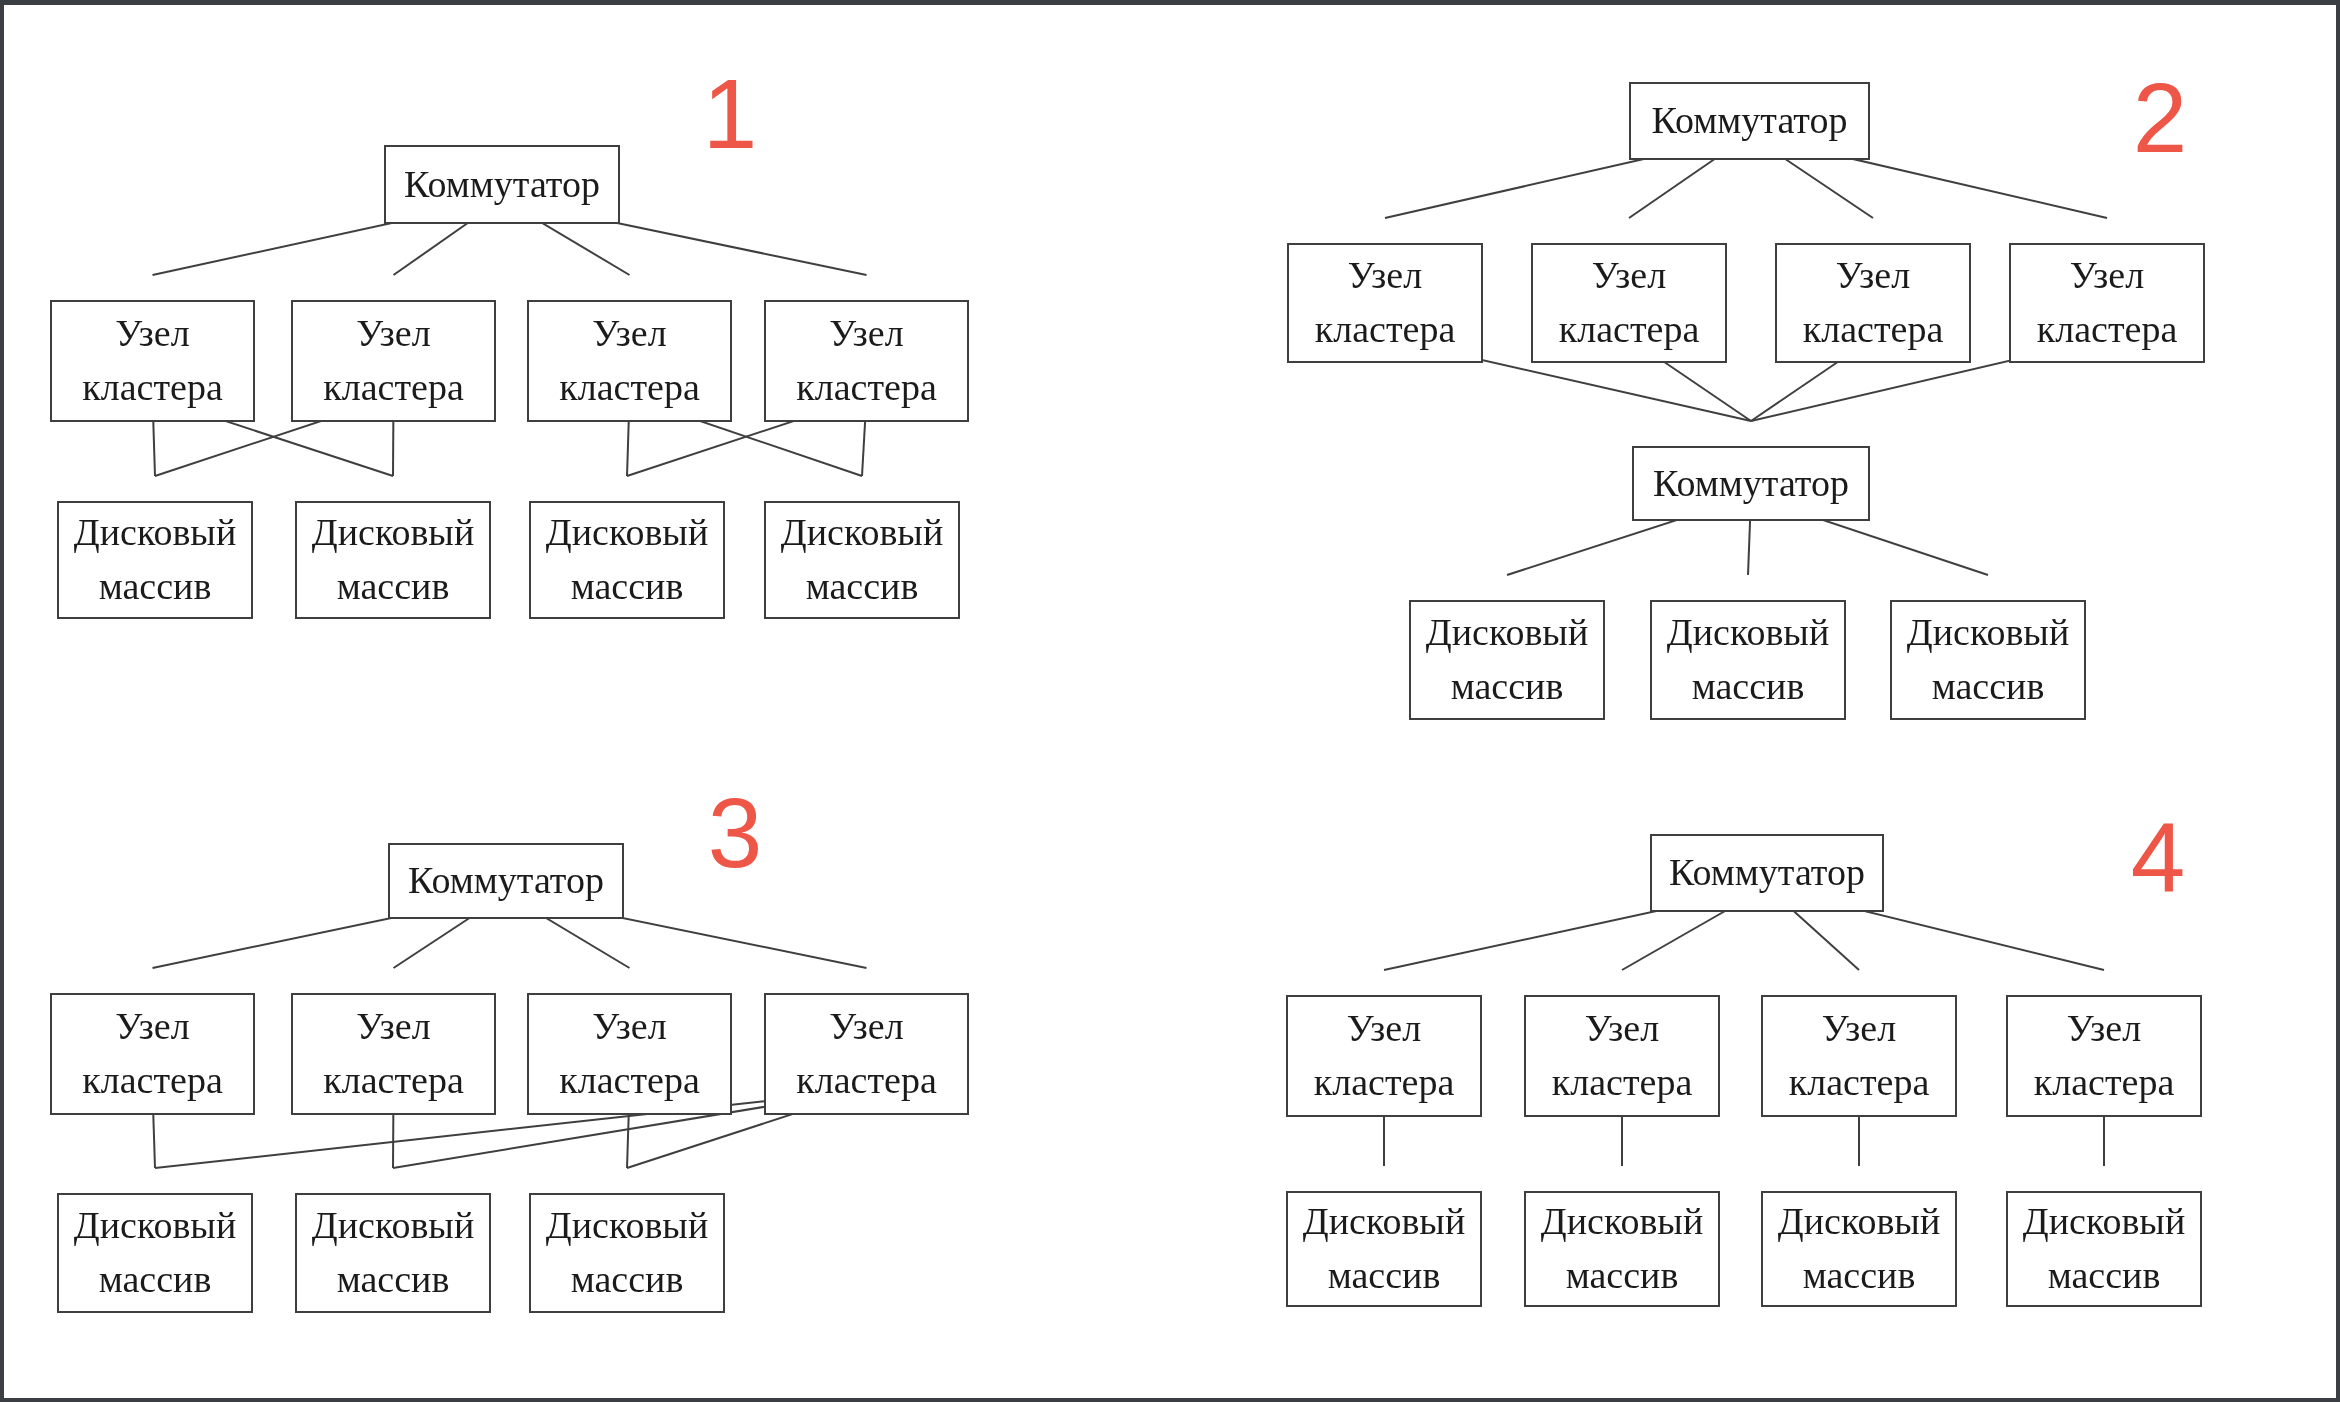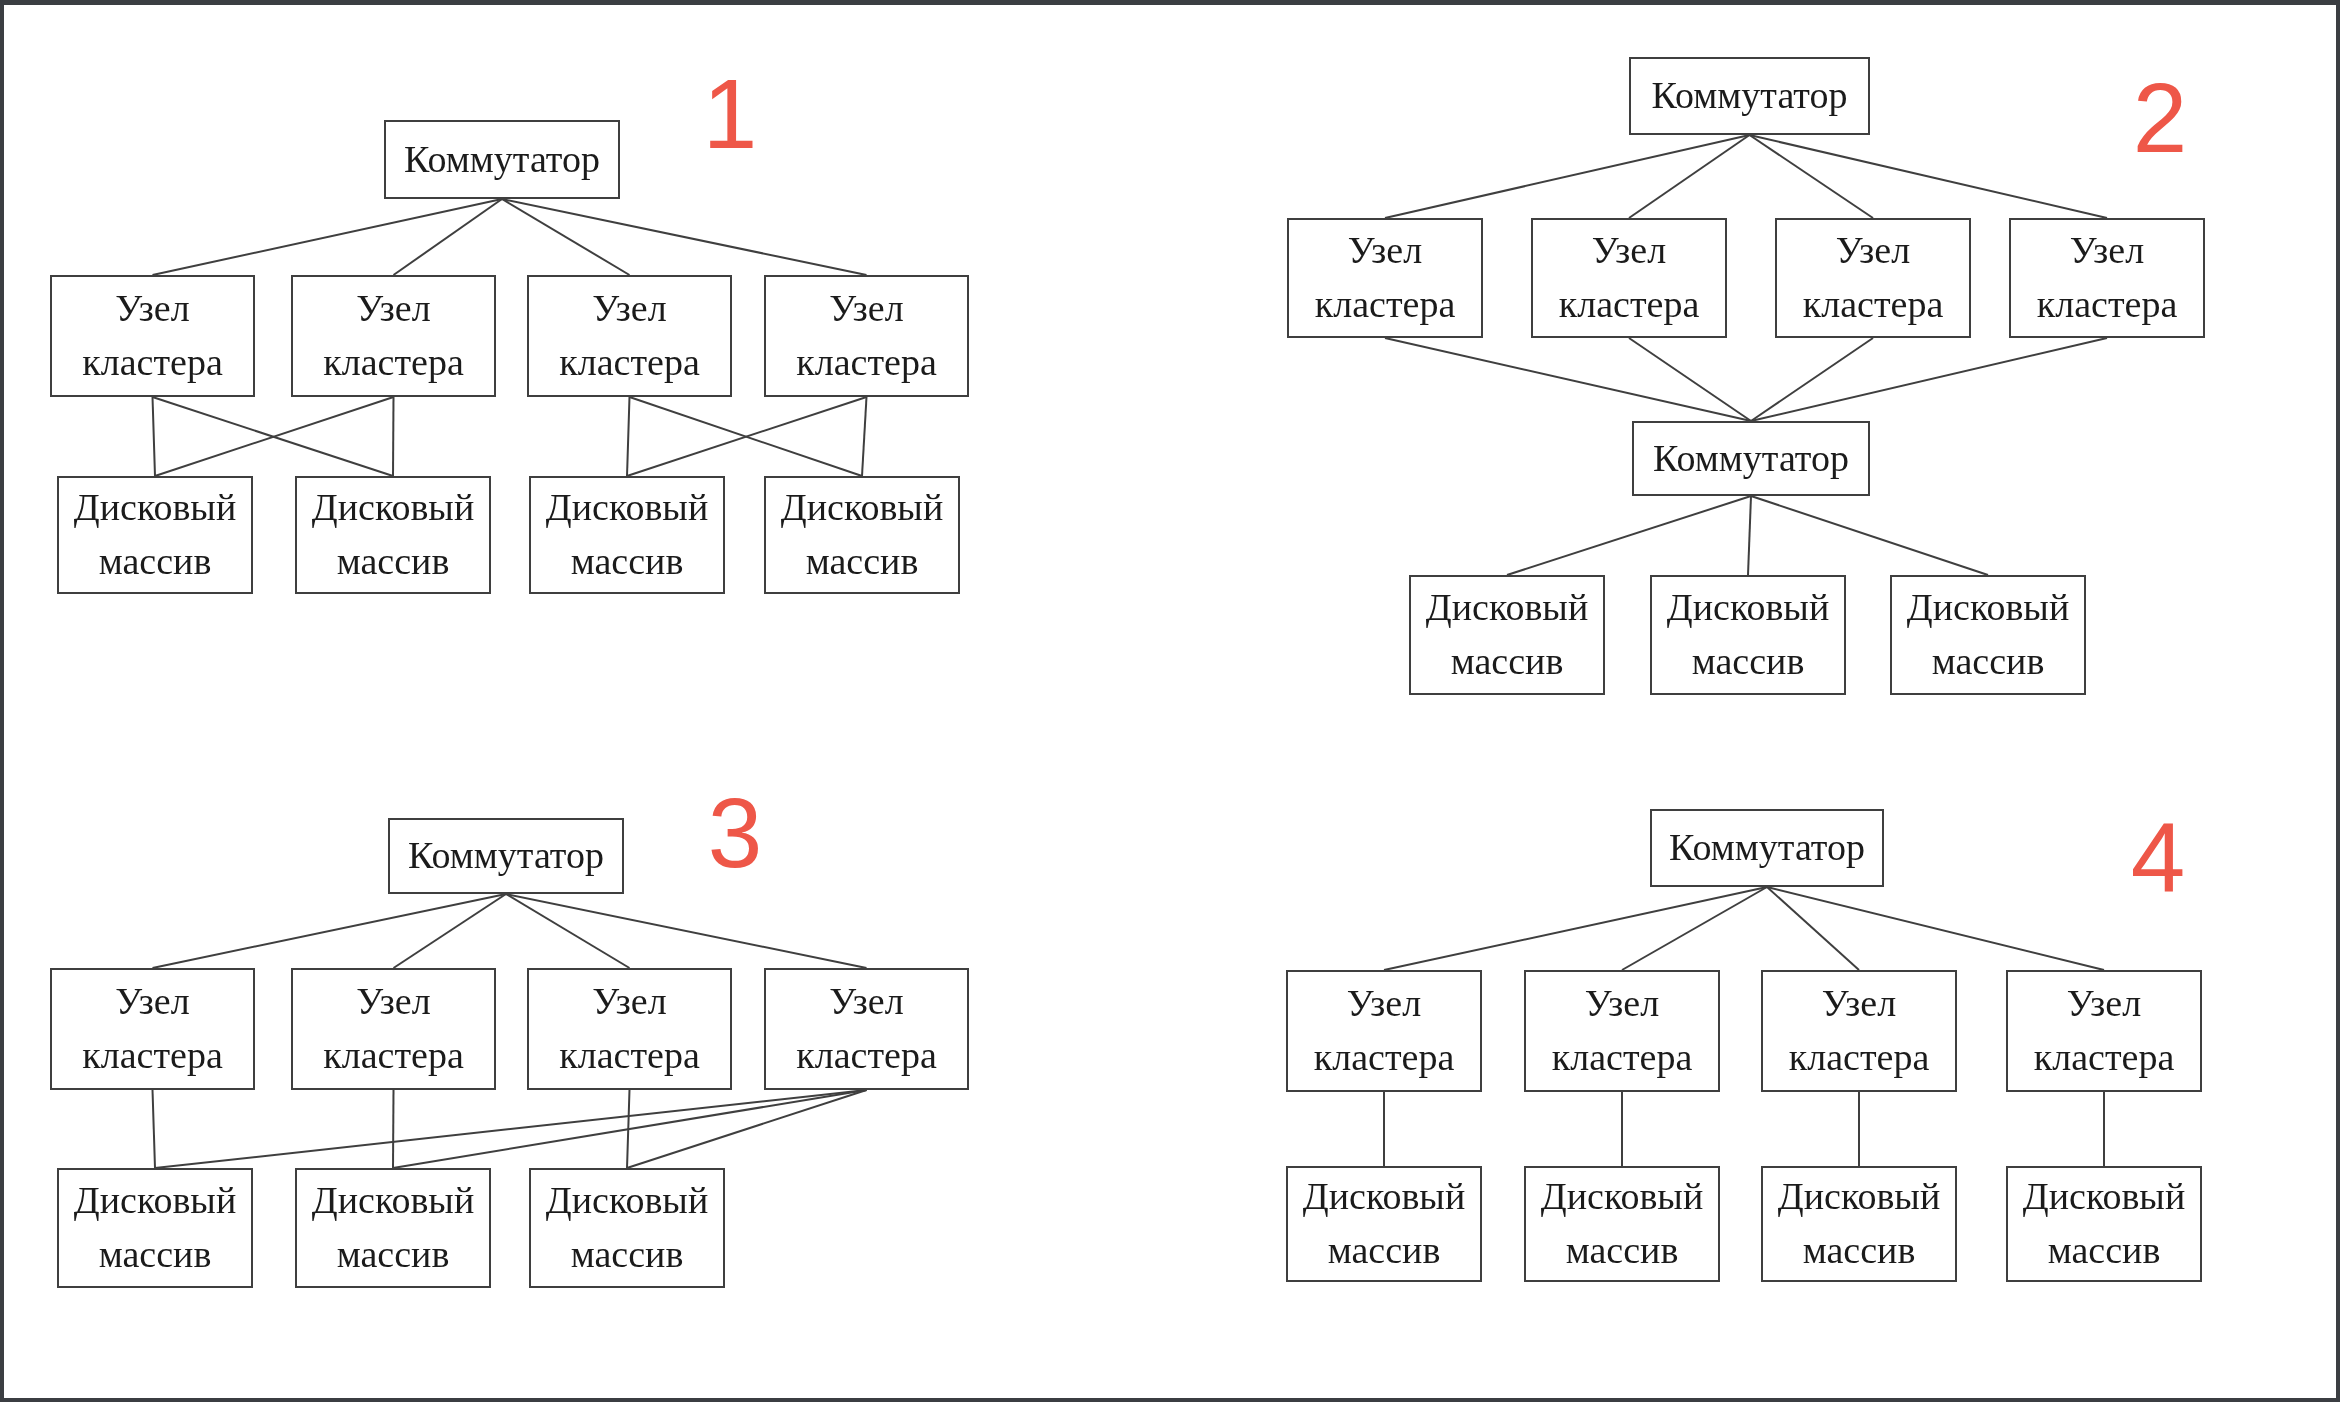--- a/index.html
+++ b/index.html
@@ -25,20 +25,21 @@
     box-sizing:border-box;
     border:2px solid #3f3f3f;
     background:#ffffff;
     display:flex;flex-direction:column;
     align-items:center;justify-content:center;
     text-align:center;
     font-family:"Liberation Serif","DejaVu Serif",serif;
     font-size:38px;line-height:1.42;
     color:#1b1b1b;
     white-space:nowrap;
+    margin-top:25px;
   }
   .diagram-number{
     position:absolute;z-index:3;
     transform:translate(-50%,-50%);
     font-family:"Liberation Sans","DejaVu Sans",sans-serif;
     font-size:98px;font-weight:400;
     color:#ee5748;
     line-height:1;
   }
 </style>

